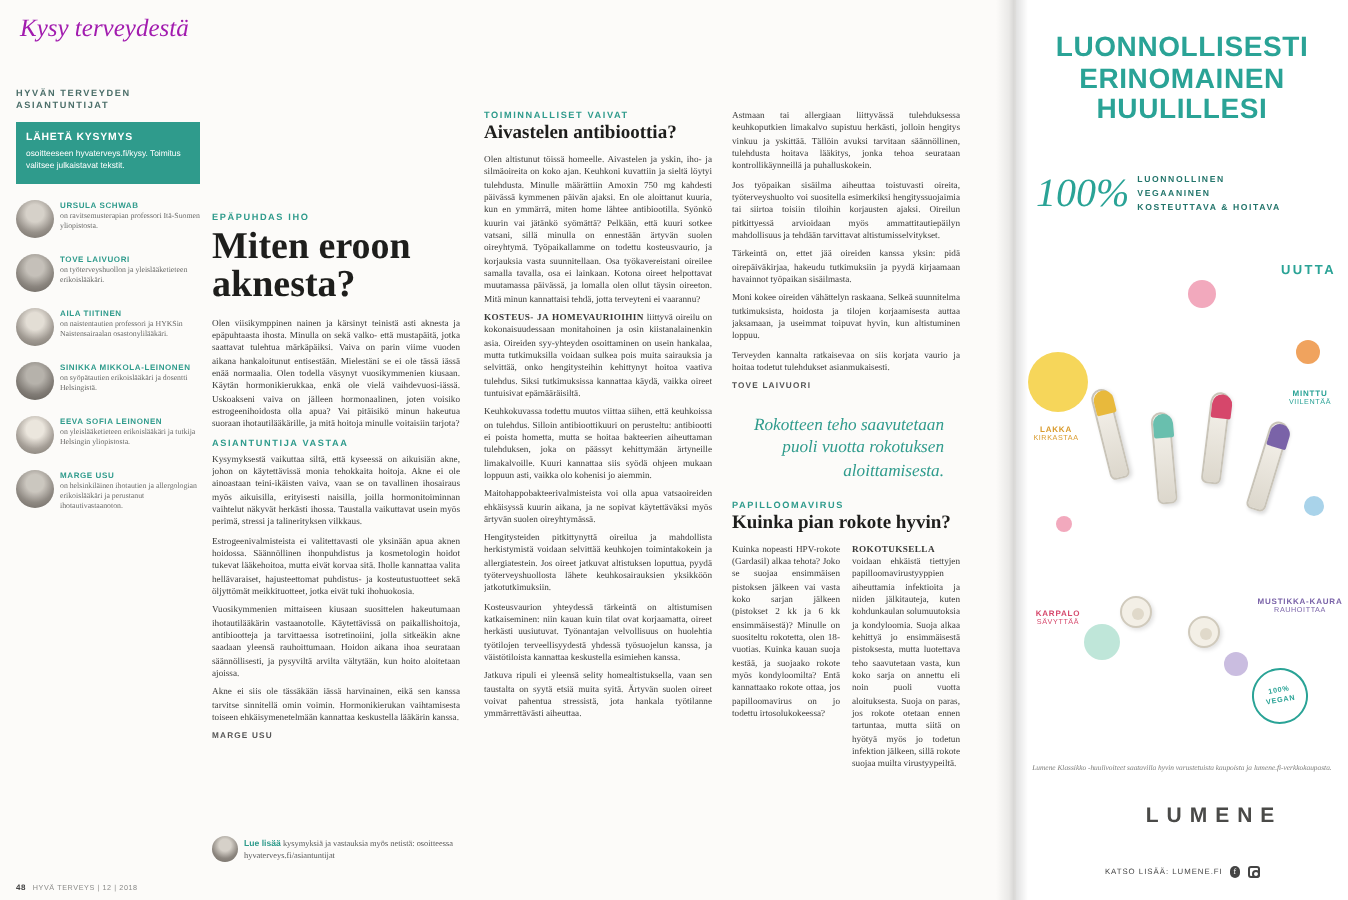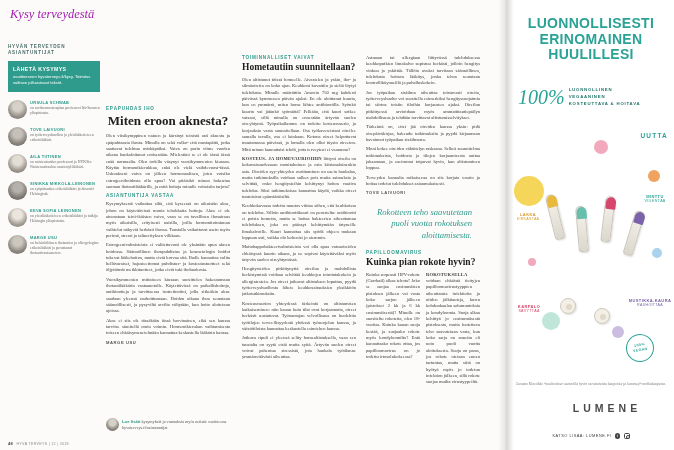--- a/index.html
+++ b/index.html
@@ -30,21 +30,21 @@
   .expert-photo.p6 { filter:brightness(.95); }
   .expert-name { font-family:"Liberation Sans",sans-serif; font-size:4px; font-weight:bold; letter-spacing:.3px; color:#2f9b8c; margin-bottom:1px; }
   .expert-bio { font-size:3.9px; line-height:1.3; color:#6a6a68; }
 
   
   .col { position:absolute; overflow:hidden; }
   .col2 { left:106px; top:106px; width:124px; height:308px; }
   .col3 { left:242px; top:55px;  width:114px; height:376px; }
   .col4 { left:366px; top:55px;  width:114px; height:376px; }
   .kicker { font-family:"Liberation Sans",sans-serif; font-size:4.6px; font-weight:bold; letter-spacing:.8px; color:#2f9b8c; margin-bottom:3px; }
-  .hl-lg { font-size:13px; font-weight:bold; color:#1e1e1c; line-height:1.02; margin-bottom:6px;text-align:center; }
+  .hl-lg { font-size:19px; font-weight:bold; color:#1e1e1c; line-height:1.02; margin-bottom:6px; }
   .hl-sm { font-size:9.5px; font-weight:bold; color:#1e1e1c; line-height:1.05; margin-bottom:4px; }
   .bt { font-size:4.6px; line-height:1.38; color:#3a3a38; text-align:justify; margin-bottom:3px; }
   .bt b { letter-spacing:.2px; }
   .sig { font-family:"Liberation Sans",sans-serif; font-size:4.1px; font-weight:bold; letter-spacing:.6px; color:#555; margin:1px 0 5px; }
   .quote { color:#2f9b8c; font-style:italic; font-size:8.6px; line-height:1.3; text-align:right; padding:7px 8px 9px; }
   .subcols { display:flex; gap:6px; }
   .subcol { width:54px; }
 
   
   .note { position:absolute; left:106px; top:418px; width:126px; display:flex; align-items:center; }
@@ -170,21 +170,21 @@
     <div class="kicker">ASIANTUNTIJA VASTAA</div>
     <p class="bt">Kysymyksestä vaikuttaa siltä, että kyseessä on aikuisiän akne, johon on käytettävissä monia tehokkaita hoitoja. Akne ei ole ainoastaan teini-ikäisten vaiva, vaan se on tavallinen ihosairaus myös aikuisilla, erityisesti naisilla, joilla hormonitoiminnan vaihtelut näkyvät herkästi ihossa. Taustalla vaikuttavat usein myös perimä, stressi ja talinerityksen vilkkaus.</p>
     <p class="bt">Estrogeenivalmisteista ei valitettavasti ole yksinään apua aknen hoidossa. Säännöllinen ihonpuhdistus ja kosmetologin hoidot tukevat lääkehoitoa, mutta eivät korvaa sitä. Iholle kannattaa valita hellävaraiset, hajusteettomat puhdistus- ja kosteutustuotteet sekä öljyttömät meikkituotteet, jotka eivät tuki ihohuokosia.</p>
     <p class="bt">Vuosikymmenien mittaiseen kiusaan suosittelen hakeutumaan ihotautilääkärin vastaanotolle. Käytettävissä on paikallishoitoja, antibiootteja ja tarvittaessa isotretinoiini, jolla sitkeäkin akne saadaan yleensä rauhoittumaan. Hoidon aikana ihoa seurataan säännöllisesti, ja pysyviltä arvilta vältytään, kun hoito aloitetaan ajoissa.</p>
     <p class="bt">Akne ei siis ole tässäkään iässä harvinainen, eikä sen kanssa tarvitse sinnitellä omin voimin. Hormonikierukan vaihtamisesta toiseen ehkäisymenetelmään kannattaa keskustella lääkärin kanssa.</p>
     <div class="sig">MARGE USU</div>
   </section>
 
   <section class="col col3">
     <div class="kicker">TOIMINNALLISET VAIVAT</div>
-    <h2 class="hl-sm">Hometautiin suunnitellaan?</h2>
+    <h2 class="hl-sm">Aivastelen antibioottia?</h2>
     <p class="bt">Olen altistunut töissä homeelle. Aivastelen ja yskin, iho- ja silmäoireita on koko ajan. Keuhkoni kuvattiin ja sieltä löytyi tulehdusta. Minulle määrättiin Amoxin 750 mg kahdesti päivässä kymmenen päivän ajaksi. En ole aloittanut kuuria, kun en ymmärrä, miten home lähtee antibiootilla. Syönkö kuurin vai jätänkö syömättä? Pelkään, että kuuri sotkee vatsani, sillä minulla on ennestään ärtyvän suolen oireyhtymä. Työpaikallamme on todettu kosteusvaurio, ja korjauksia vasta suunnitellaan. Osa työkavereistani oireilee samalla tavalla, osa ei lainkaan. Kotona oireet helpottavat muutamassa päivässä, ja lomalla olen ollut täysin oireeton. Mitä minun kannattaisi tehdä, jotta terveyteni ei vaarannu?</p>
     <p class="bt"><b>KOSTEUS- JA HOMEVAURIOIHIN</b><span> liittyvä oireilu on kokonaisuudessaan monitahoinen ja osin kiistanalainenkin asia. Oireiden syy-yhteyden osoittaminen on usein hankalaa, mutta tutkimuksilla voidaan sulkea pois muita sairauksia ja selvittää, onko hengitysteihin kehittynyt hoitoa vaativa tulehdus. Siksi tutkimuksissa kannattaa käydä, vaikka oireet tuntuisivat epämääräisiltä.</span></p>
     <p class="bt">Keuhkokuvassa todettu muutos viittaa siihen, että keuhkoissa on tulehdus. Silloin antibioottikuuri on perusteltu: antibiootti ei poista hometta, mutta se hoitaa bakteerien aiheuttaman tulehduksen, joka on päässyt kehittymään ärtyneille limakalvoille. Kuuri kannattaa siis syödä ohjeen mukaan loppuun asti, vaikka olo kohenisi jo aiemmin.</p>
     <p class="bt">Maitohappobakteerivalmisteista voi olla apua vatsaoireiden ehkäisyssä kuurin aikana, ja ne sopivat käytettäväksi myös ärtyvän suolen oireyhtymässä.</p>
     <p class="bt">Hengitysteiden pitkittynyttä oireilua ja mahdollista herkistymistä voidaan selvittää keuhkojen toimintakokein ja allergiatestein. Jos oireet jatkuvat altistuksen loputtua, pyydä työterveyshuollosta lähete keuhkosairauksien yksikköön jatkotutkimuksiin.</p>
     <p class="bt">Kosteusvaurion yhteydessä tärkeintä on altistumisen katkaiseminen: niin kauan kuin tilat ovat korjaamatta, oireet herkästi uusiutuvat. Työnantajan velvollisuus on huolehtia työtilojen terveellisyydestä yhdessä työsuojelun kanssa, ja väistötiloista kannattaa keskustella esimiehen kanssa.</p>
     <p class="bt">Jatkuva ripuli ei yleensä selity homealtistuksella, vaan sen taustalta on syytä etsiä muita syitä. Ärtyvän suolen oireet voivat pahentua stressistä, jota hankala työtilanne ymmärrettävästi aiheuttaa.</p>
   </section>
 
   <section class="col col4">

